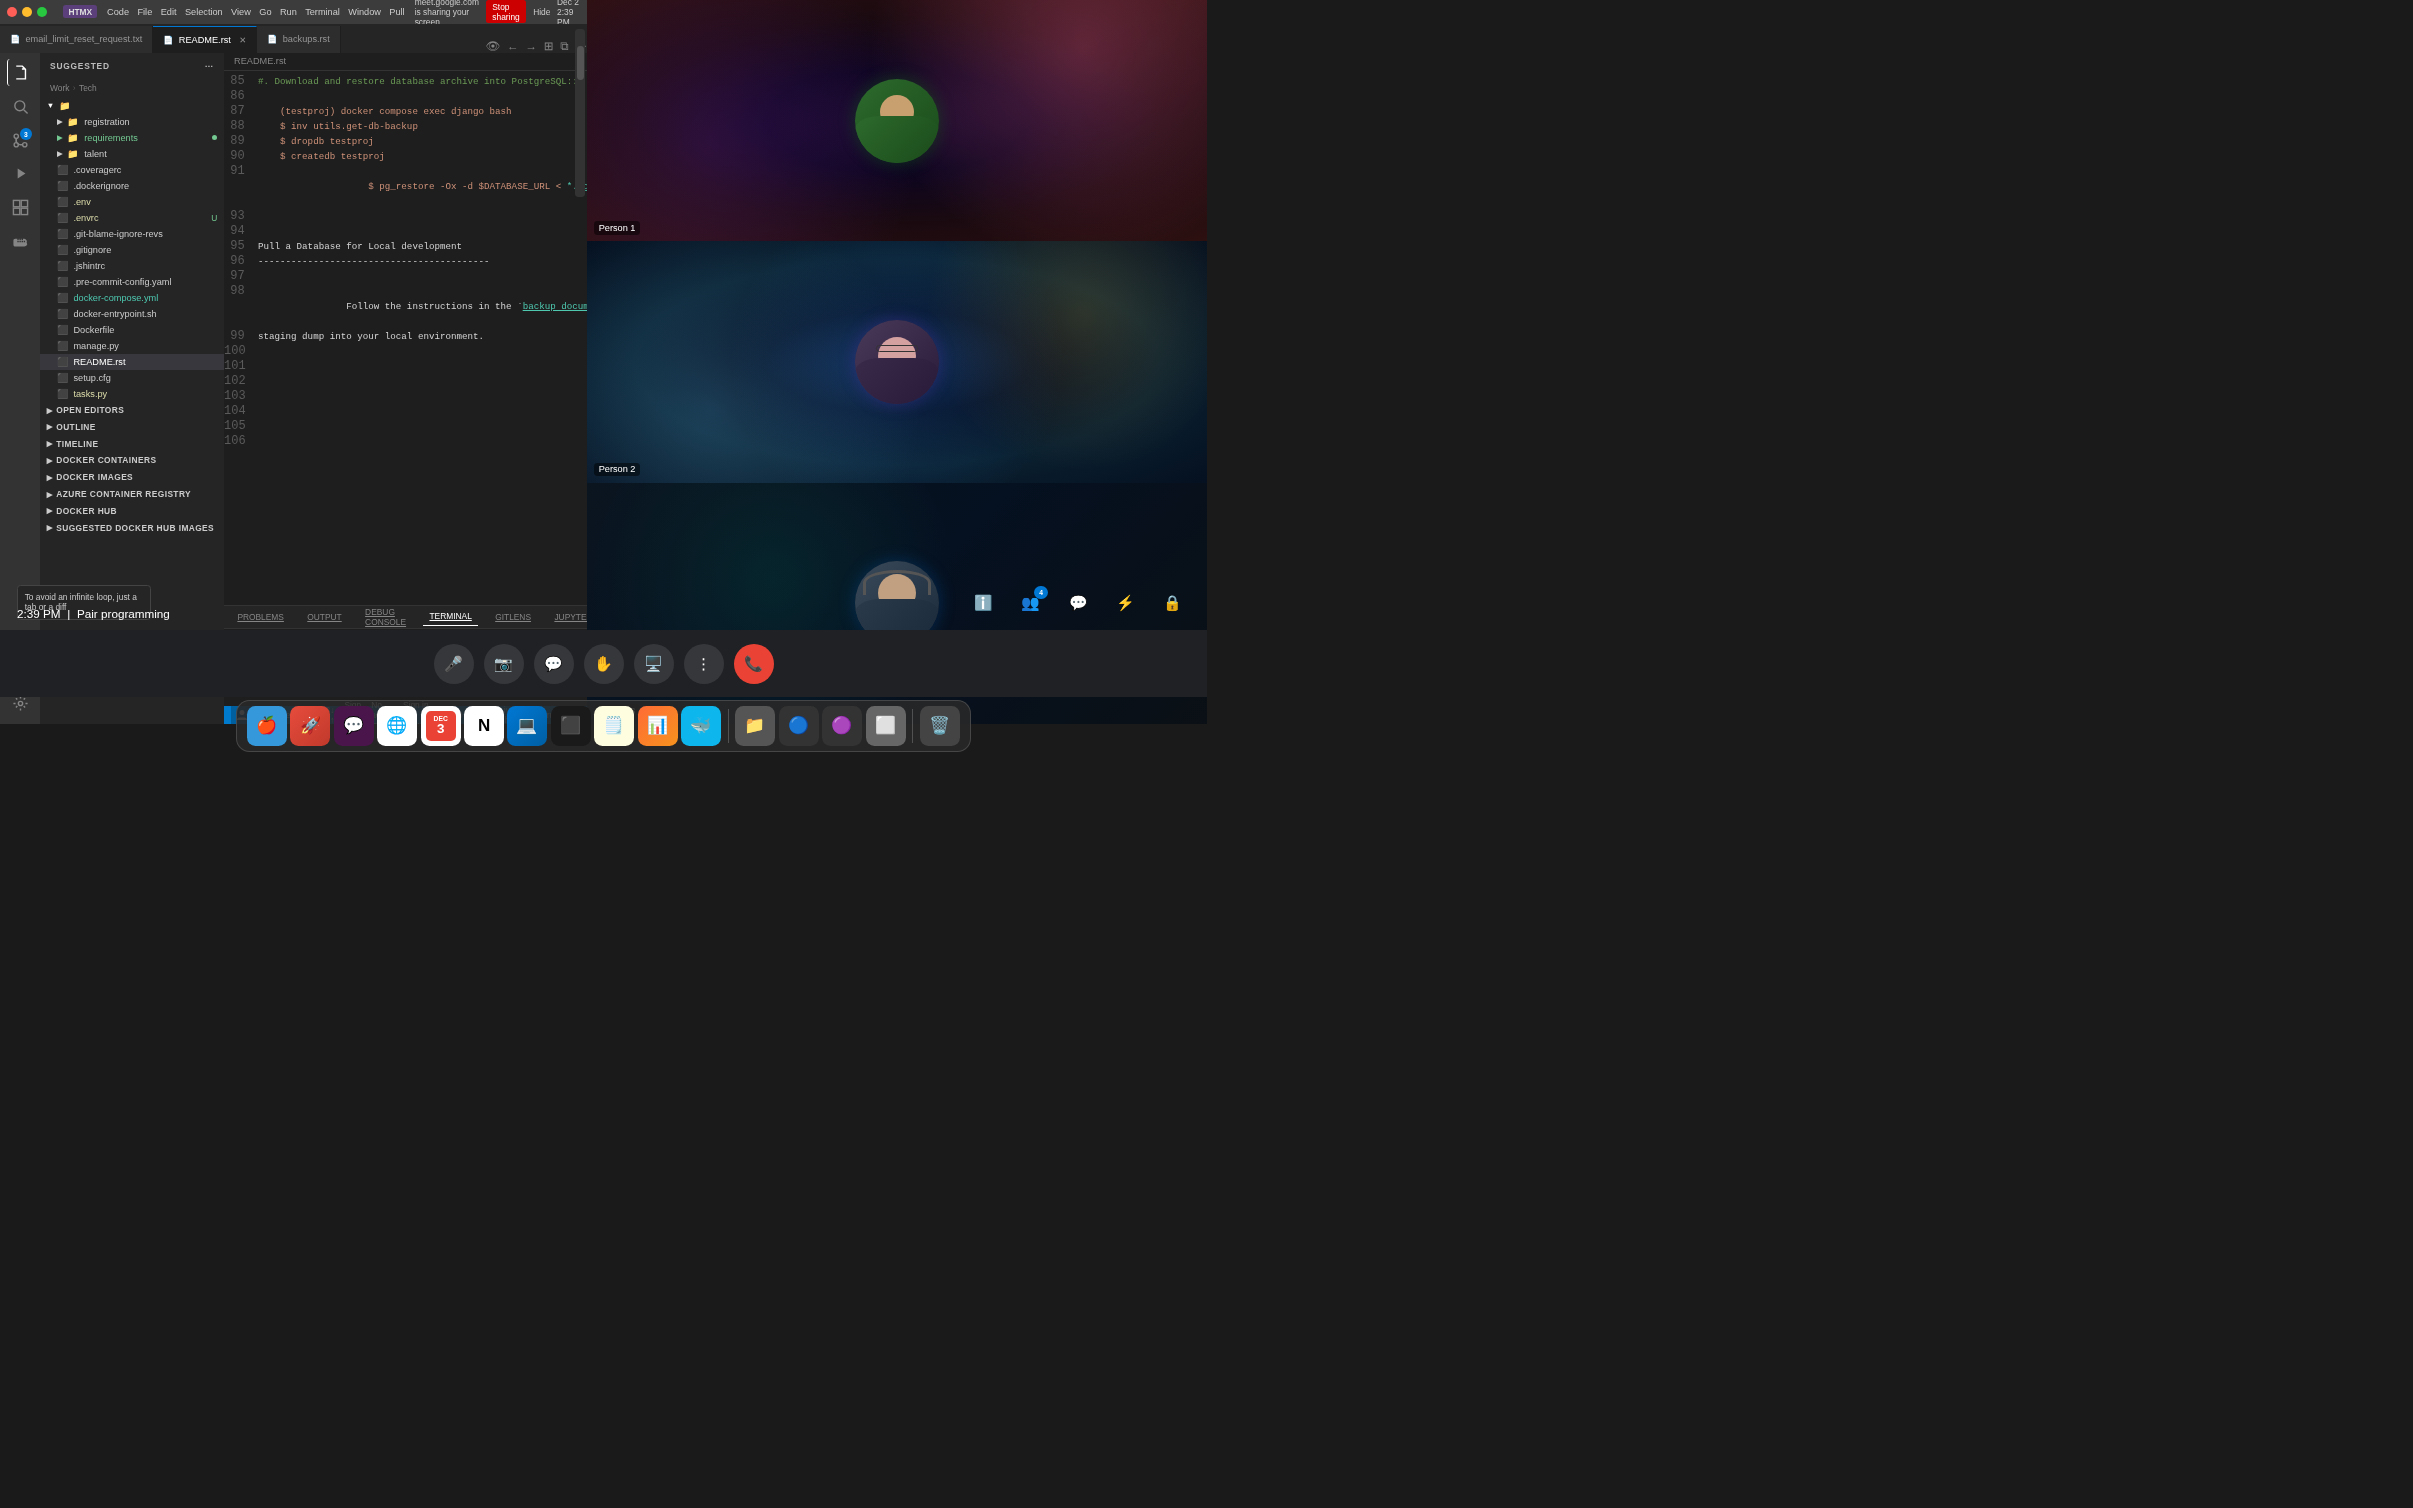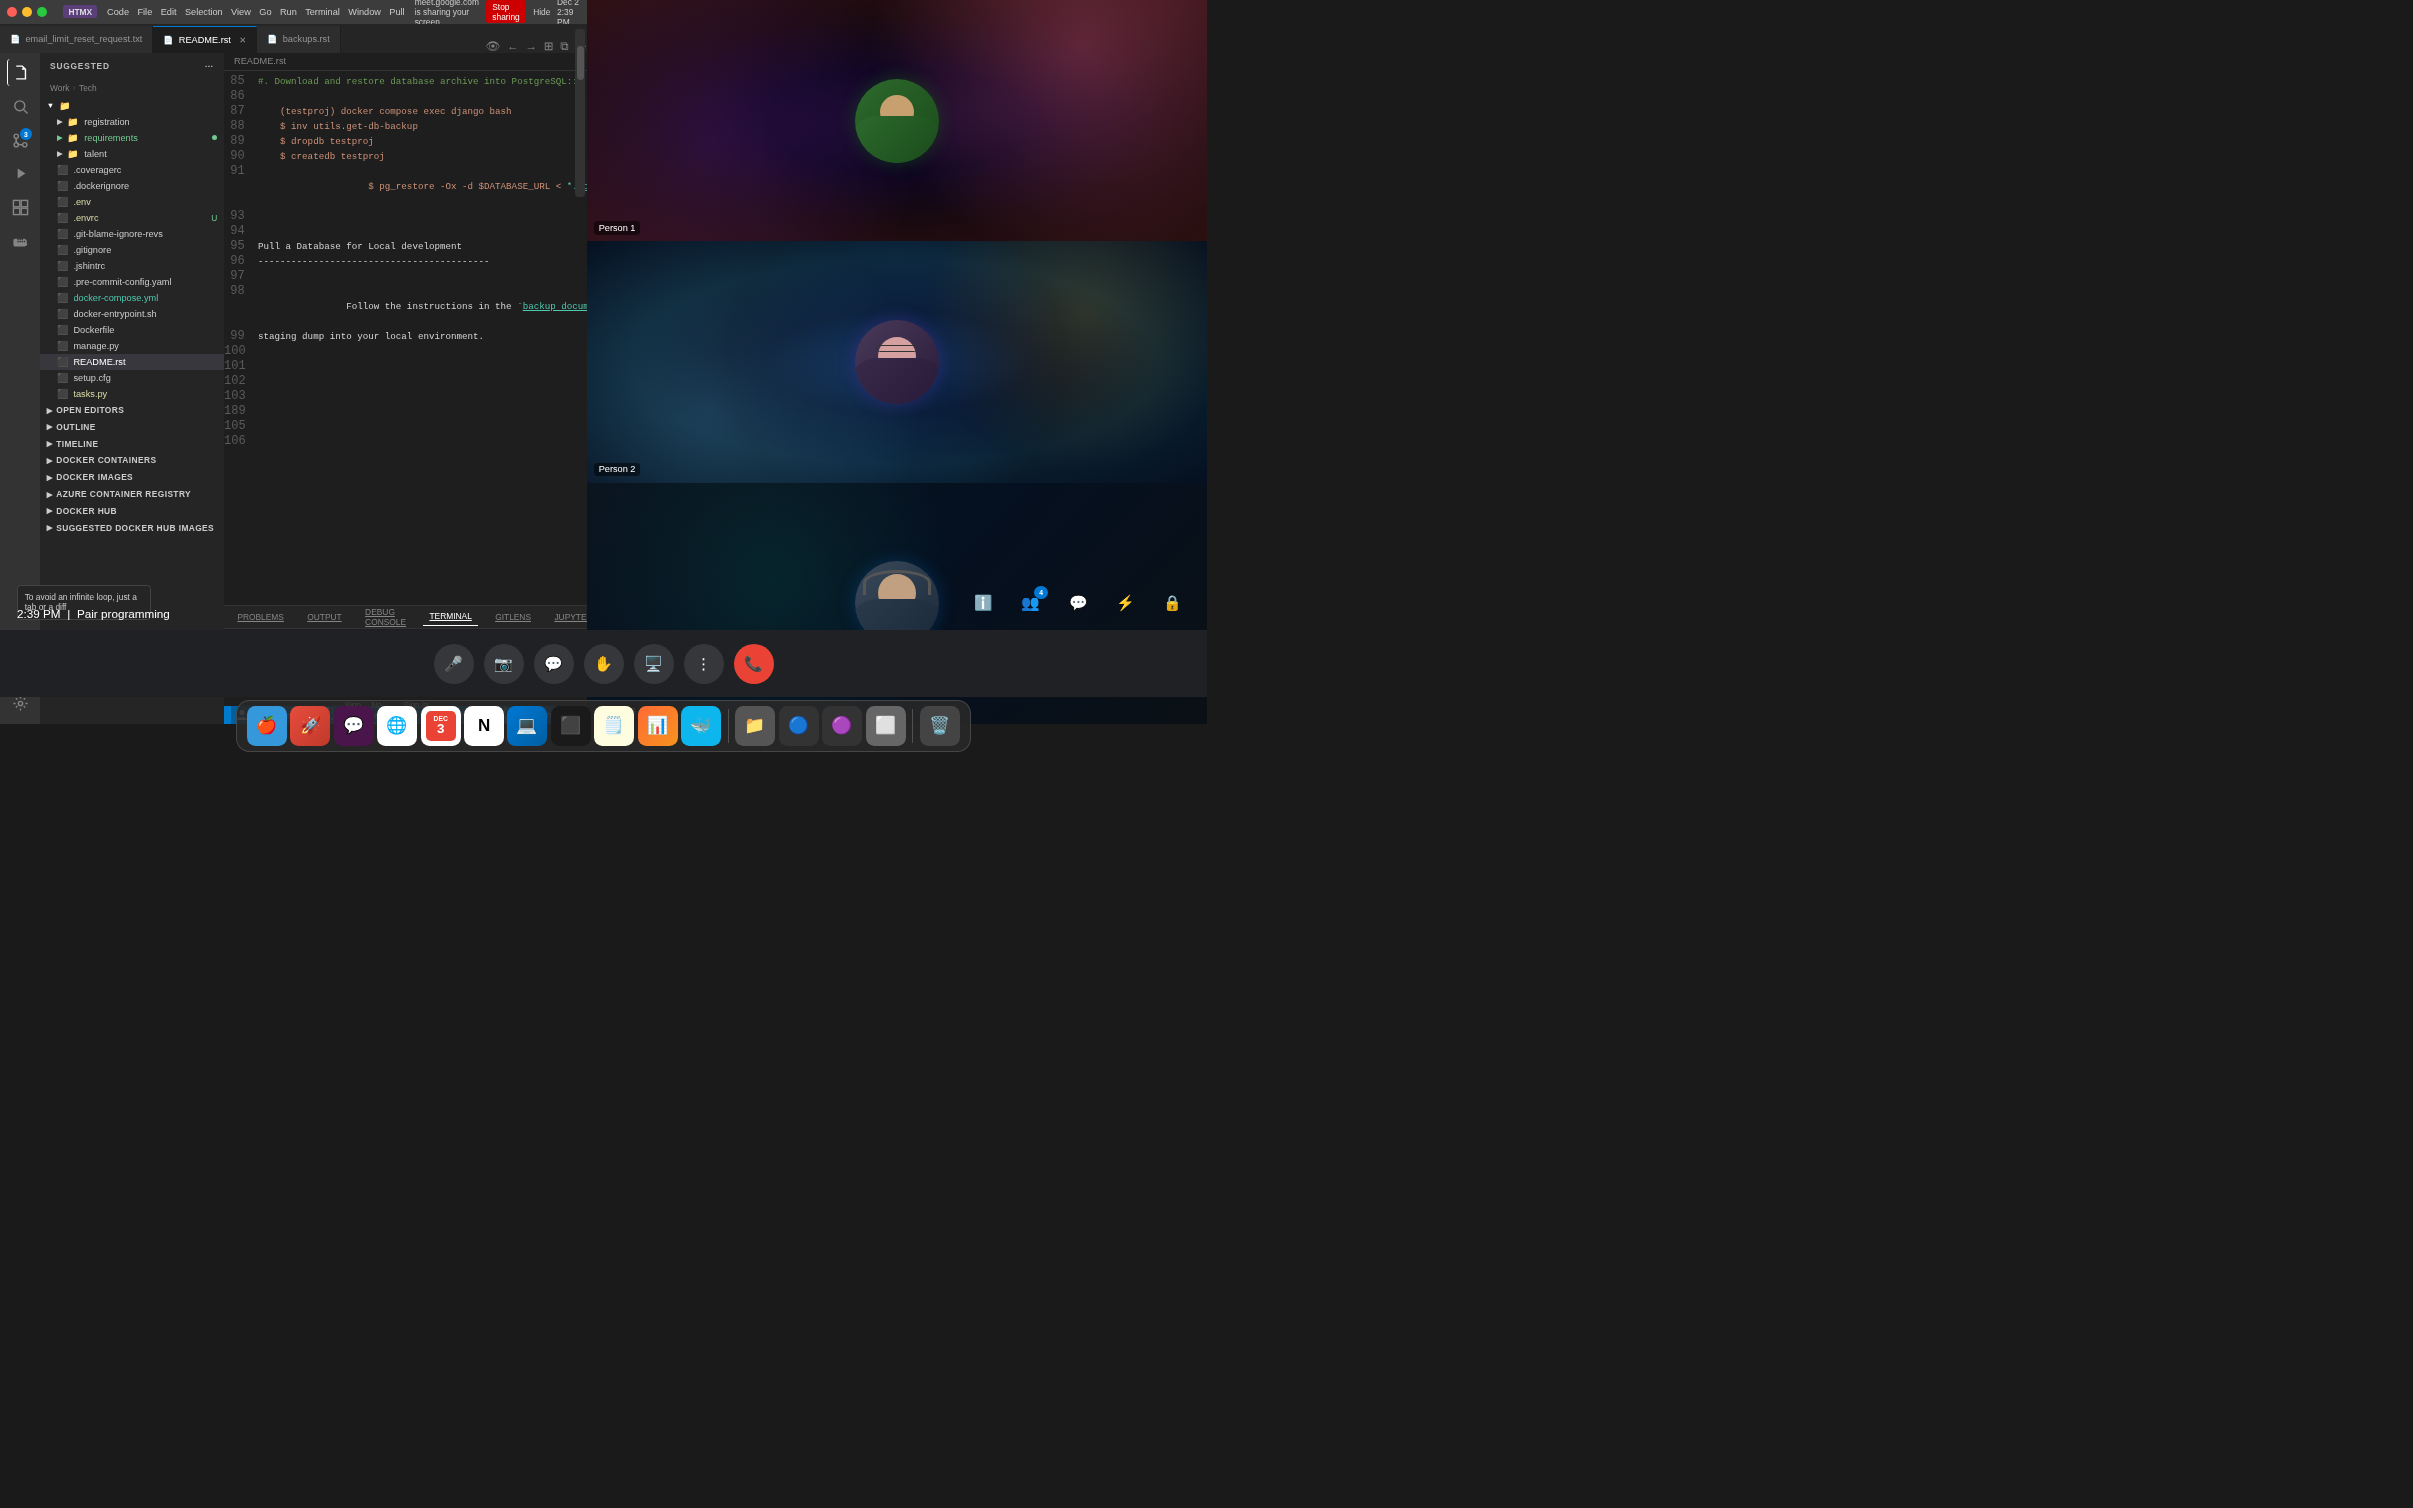--- a/index.html
+++ b/index.html
@@ -936,21 +936,21 @@
             </div>
             <div class="code-line">
               <span class="line-num">102</span>
               <span class="line-content"> </span>
             </div>
             <div class="code-line">
               <span class="line-num">103</span>
               <span class="line-content"> </span>
             </div>
             <div class="code-line">
-              <span class="line-num">189</span>
+              <span class="line-num">104</span>
               <span class="line-content"> </span>
             </div>
             <div class="code-line">
               <span class="line-num">105</span>
               <span class="line-content"> </span>
             </div>
             <div class="code-line">
               <span class="line-num">106</span>
               <span class="line-content"> </span>
             </div>

